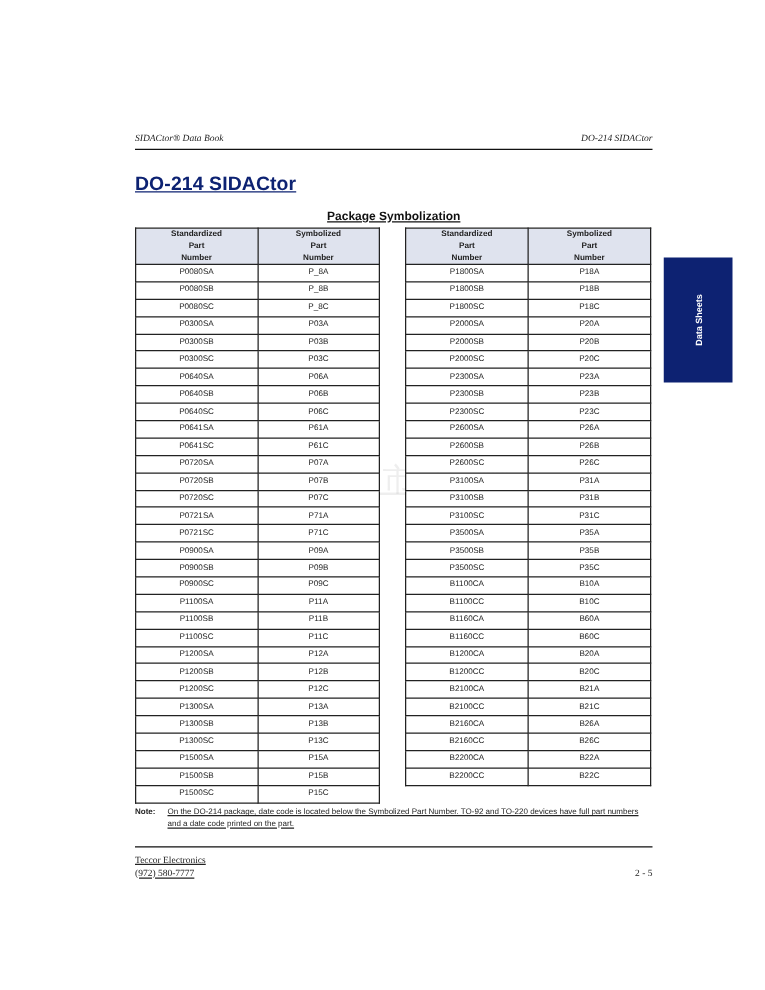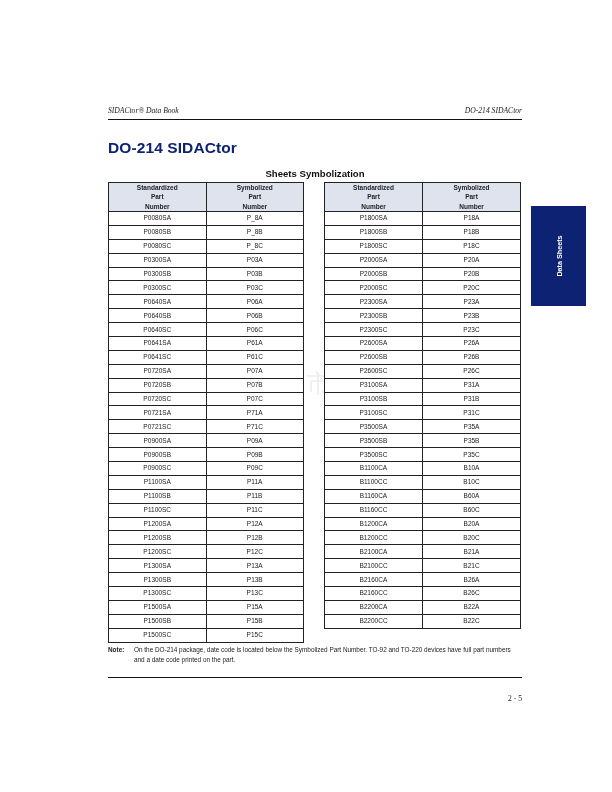--- a/index.html
+++ b/index.html
@@ -1,21 +1,21 @@
 <!DOCTYPE html>
 <html><head>
 <meta charset="utf-8">
 <style>
   html, body { margin: 0; padding: 0; }
   body {
     width: 612px; height: 792px; position: relative; background: #ffffff;
     font-family: "Liberation Sans", sans-serif; color: #111;
     overflow: hidden;
   }
-  .abs { position: absolute; }
+  .abs { position: absolute; text-decoration: underline; }
   .running-header {
     left: 108px; top: 104px; width: 414px; height: 14px;
     font-family: "Liberation Serif", serif; font-style: italic; font-size: 7.6px; color: #222;
   }
   .running-header .left { position: absolute; left: 0; top: 2px; }
   .running-header .right { position: absolute; right: 0; top: 2px; }
   .rule { background: #111; height: 1.2px; }
   .page-title {
     left: 108px; top: 139px; font-size: 15.5px; font-weight: bold; color: #0d2272;
     letter-spacing: 0.1px;
@@ -63,21 +63,21 @@
 <body>
 
 <div class="abs running-header">
   <span class="left">SIDACtor® Data Book</span>
   <span class="right">DO-214 SIDACtor</span>
 </div>
 <div class="abs rule" style="left:108px; top:119px; width:414px;"></div>
 
 <div class="abs page-title">DO-214 SIDACtor</div>
 
-<div class="abs table-caption">Sheets Symbolization</div>
+<div class="abs table-caption">Package Symbolization</div>
 
 <div class="abs watermark">维库电子市场网</div>
 
 <table class="sym" id="table-left">
   <thead>
     <tr>
       <th style="width:50%;">
         <span>Standardized</span><br>
         <span>Part</span><br>
         <span>Number</span>
@@ -360,14 +360,16 @@
   <span>Data Sheets</span>
 </div>
 
 <div class="abs note">
   <span class="label">Note:</span>
   <div class="text">On the DO-214 package, date code is located below the Symbolized Part Number. TO-92 and TO-220 devices have full part numbers and a date code printed on the part.</div>
 </div>
 
 <div class="abs rule" style="left:108px; top:677px; width:414px;"></div>
 <div class="abs footer">
+  <div>Teccor Electronics</div>
+  <div>(972) 580-7777</div>
   <span class="pagenum">2 - 5</span>
 </div>
 
 </body></html>

